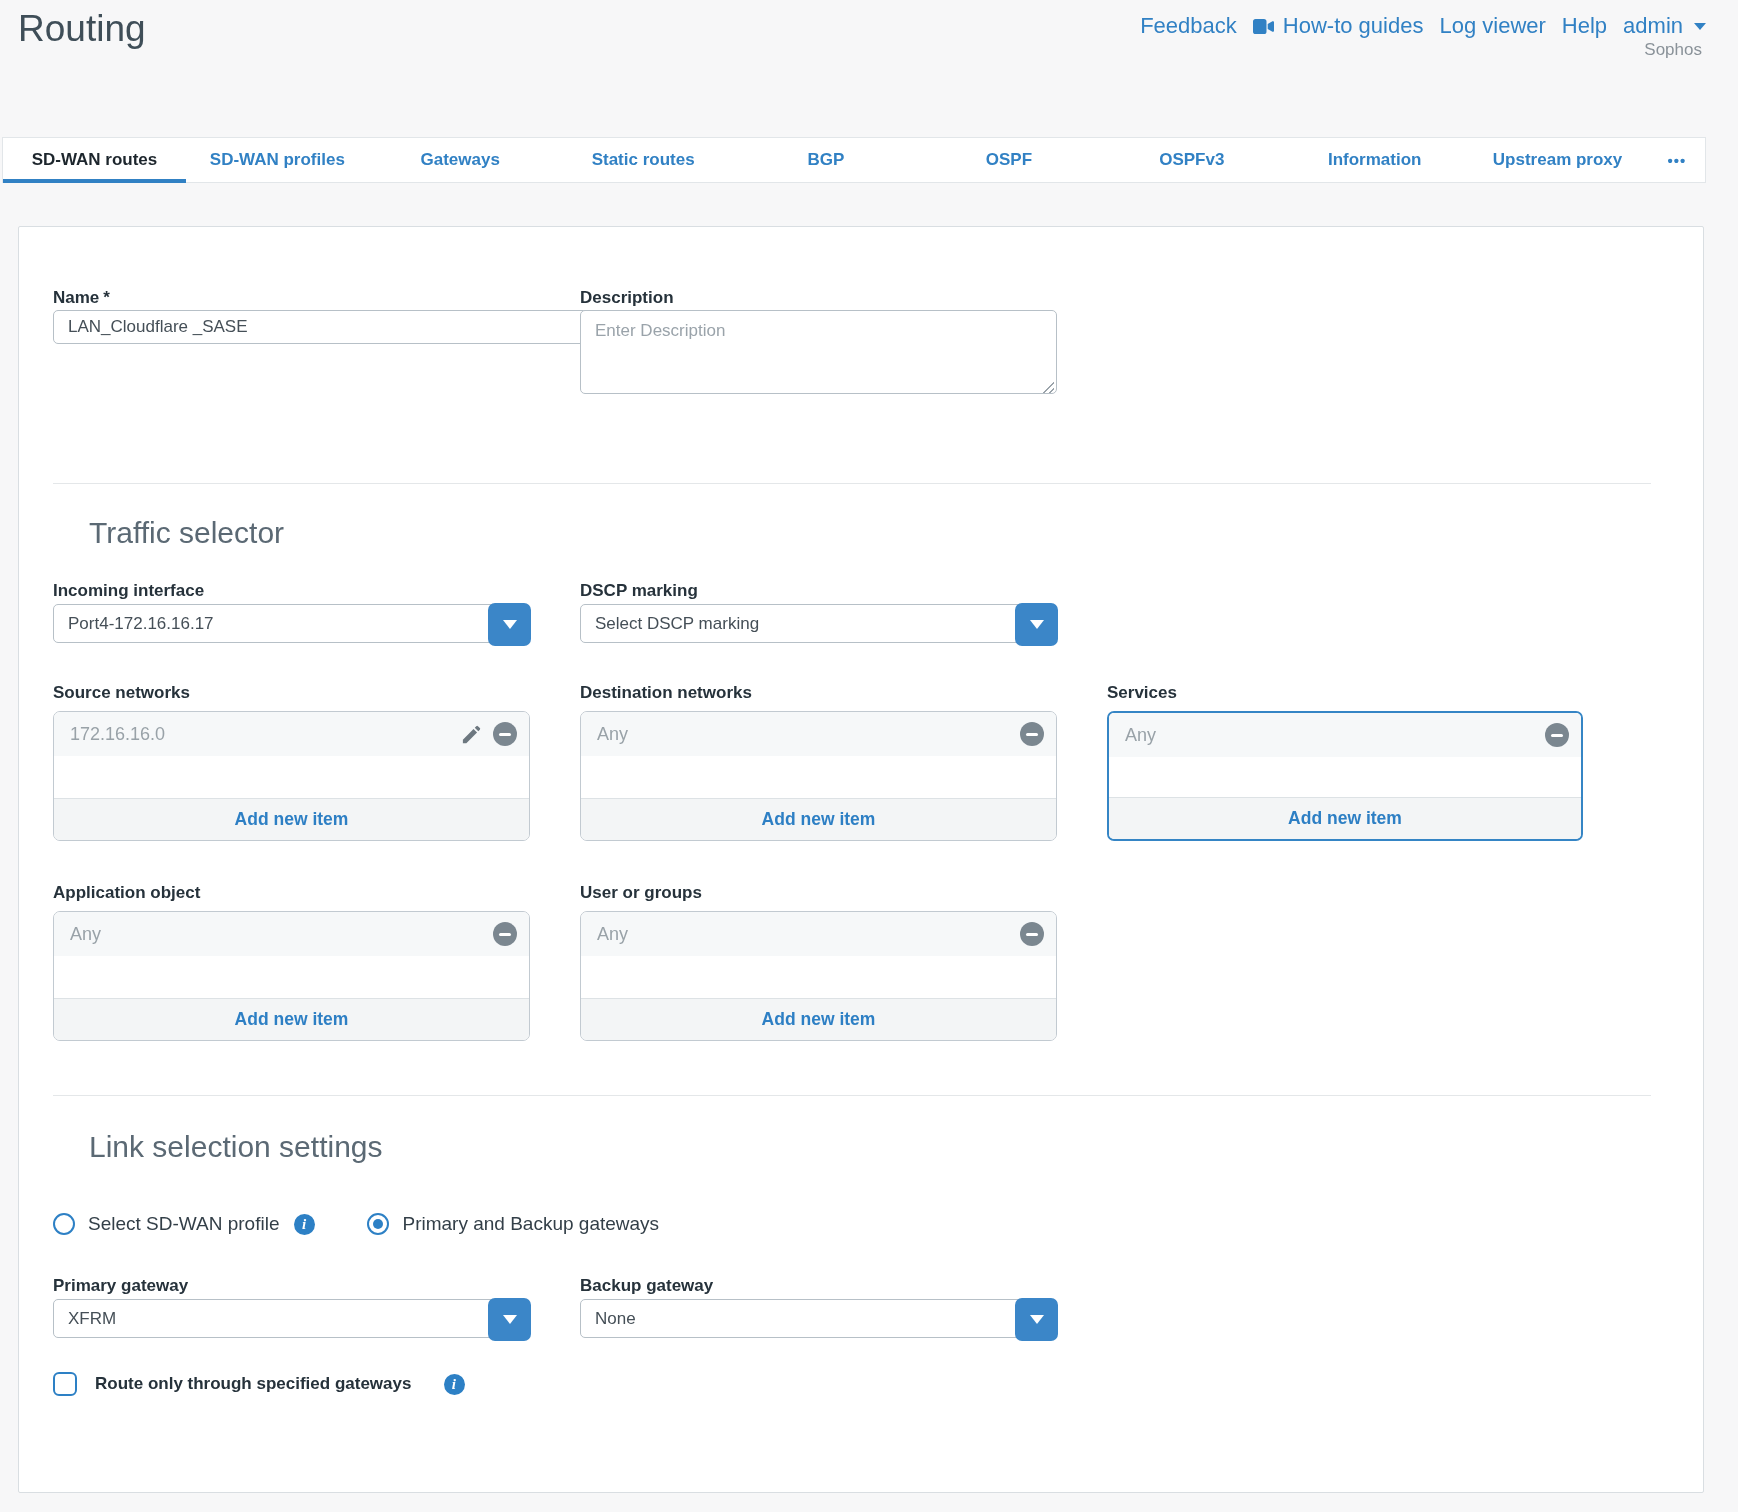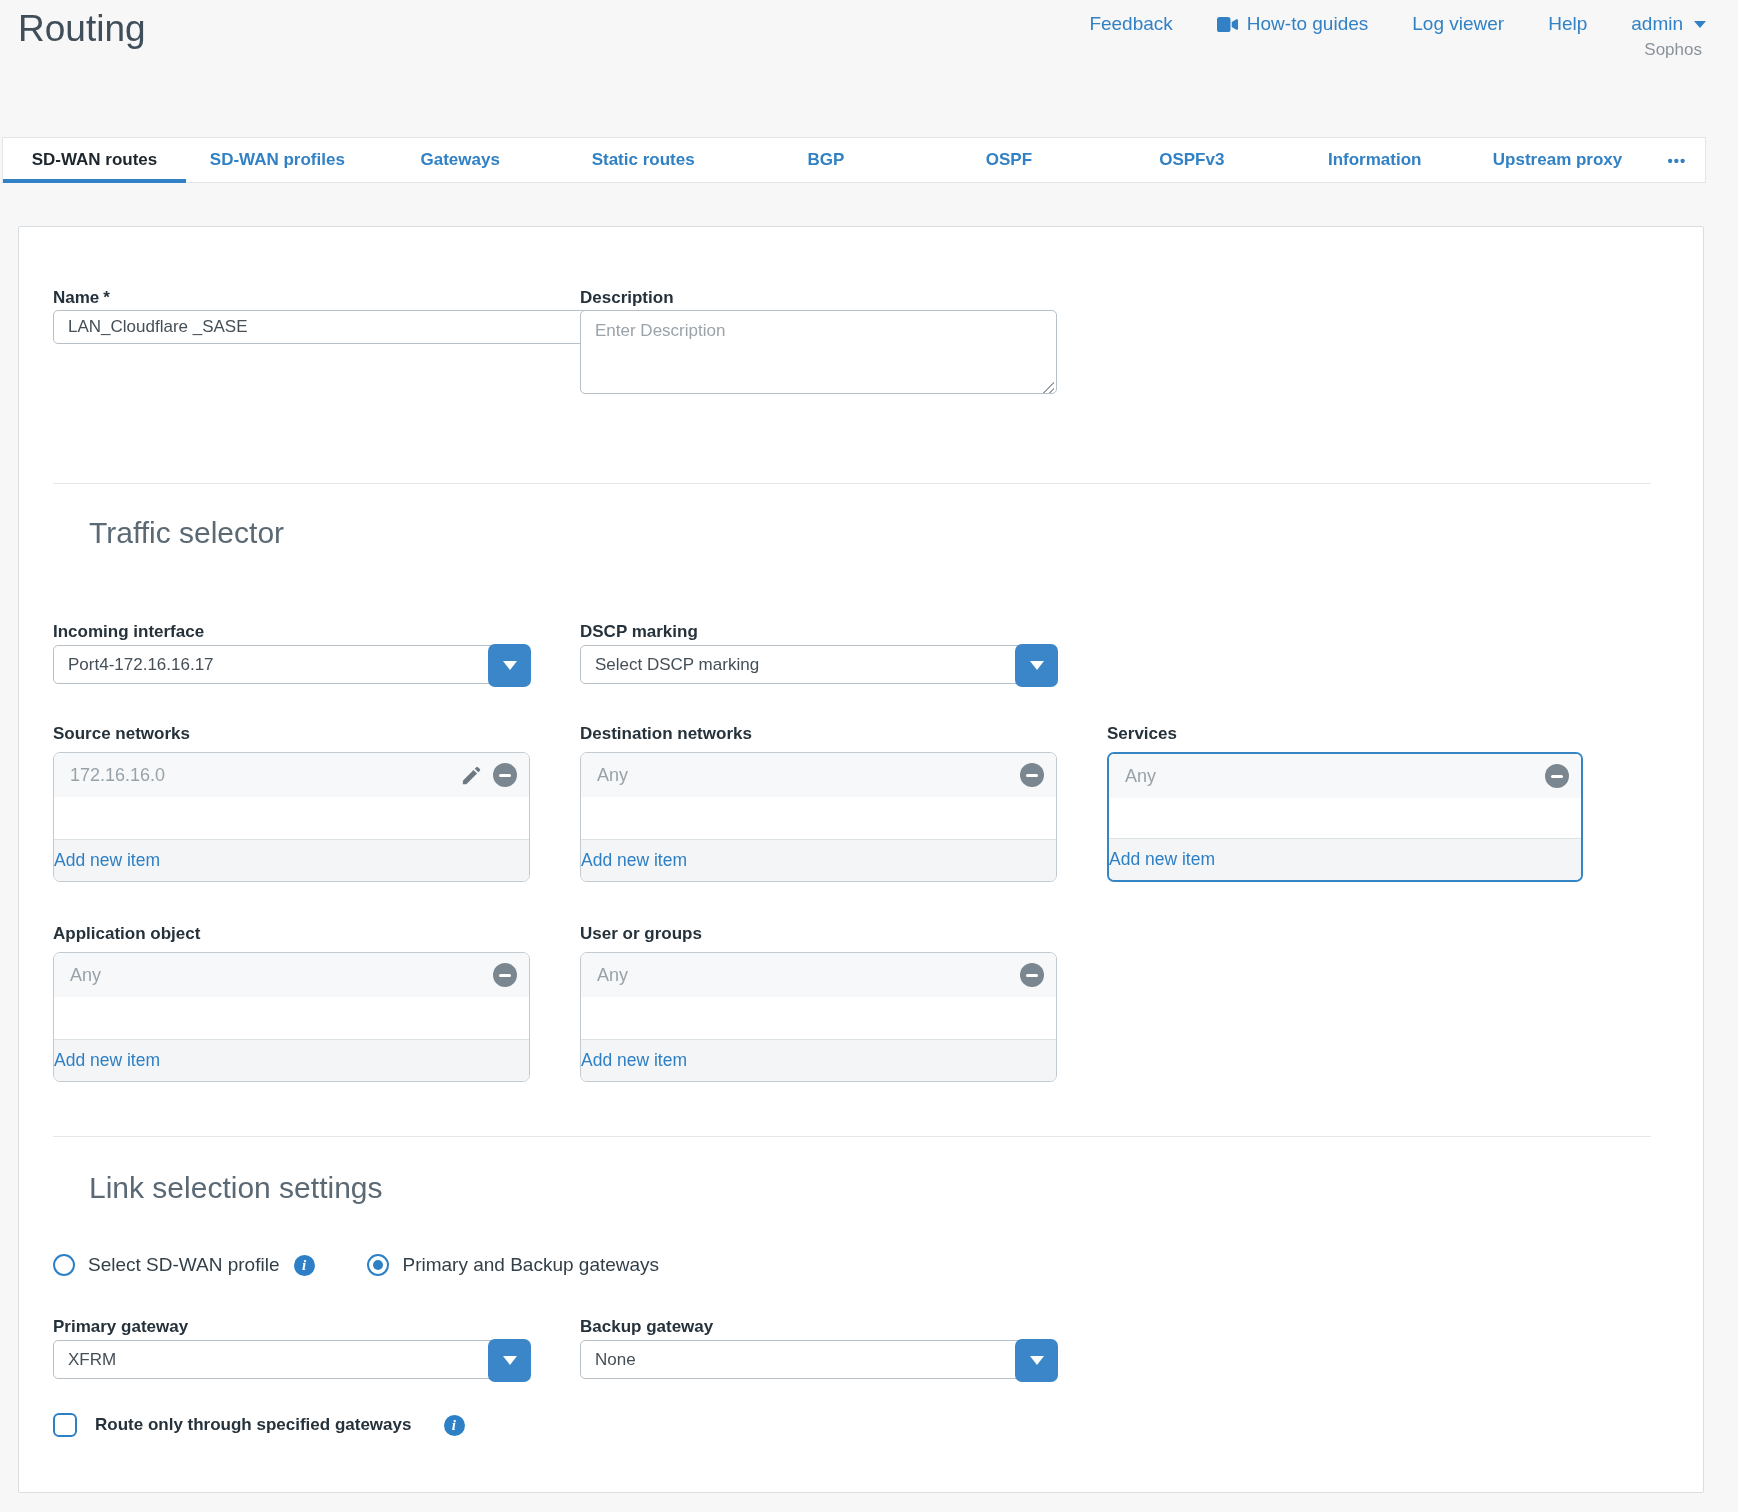--- a/index.html
+++ b/index.html
@@ -10,22 +10,22 @@
     position:relative;
     color:#26323b;
   }
   
   .page-title {
     position:absolute; left:18px; top:8px;
     font-size:37px; font-weight:400; color:#3f4e58;
   }
   .header-links {
     position:absolute; top:13px; right:32px;
-    display:flex; align-items:center; gap:44px;
-    font-size:19px; color:#3181c4;
+    display:flex; align-items:center; gap:16px;
+    font-size:22px; color:#3181c4;
   }
   .header-link { display:flex; align-items:center; gap:9px; cursor:pointer; }
   .brand-label {
     position:absolute; top:40px; right:36px;
     font-size:17px; color:#8a9299;
   }
   .caret-down {
     width:0; height:0; display:inline-block;
     border-left:6px solid transparent; border-right:6px solid transparent;
     border-top:7px solid #3181c4; margin-left:2px;
@@ -112,21 +112,21 @@
     position:relative; cursor:pointer; flex:none;
   }
   .minus-icon::after {
     content:""; position:absolute; left:6px; top:10.5px; width:12px; height:3.5px;
     background:#fff; border-radius:2px;
   }
   .pencil-icon { cursor:pointer; display:flex; }
   .item-spacer { flex:1; background:#fff; }
   .item-footer {
     height:42px; background:#f3f5f6; border-top:1px solid #dde2e5;
-    display:flex; align-items:center; flex:none; cursor:pointer;
+    display:flex; align-items:center; justify-content:center; flex:none; cursor:pointer;font-weight:bold;
   }
   .add-link { font-size:17.5px; color:#2d7fc4; }
 
   
   .radio-row { display:flex; align-items:center; margin-top:47px; height:24px; }
   .radio-outer {
     width:22px; height:22px; border:2.5px solid #2d80c5; border-radius:50%;
     background:#fff; position:relative; flex:none; cursor:pointer;
   }
   .radio-outer.selected::after {
@@ -144,21 +144,21 @@
   .checkbox {
     width:24px; height:24px; border:2px solid #2d80c5; border-radius:6px; background:#fff;
     flex:none; cursor:pointer;
   }
   .checkbox-label { font-size:17px; font-weight:700; color:#26323b; margin-left:18px; }
 
   
   .mt-name { margin-top:61px; }
   .mt-div1 { margin-top:85px; }
   .mt-h1 { margin-top:31px; }
-  .mt-ifrow { margin-top:71px; }
+  .mt-ifrow { margin-top:30px; }
   .mt-srcrow { margin-top:40px; }
   .mt-approw { margin-top:42px; }
   .mt-div2 { margin-top:54px; }
   .mt-h2 { margin-top:33px; }
   .mt-gwrow { margin-top:40px; }
 </style>
 </head>
 <body>
 
 <div class="page-title">Routing</div>

